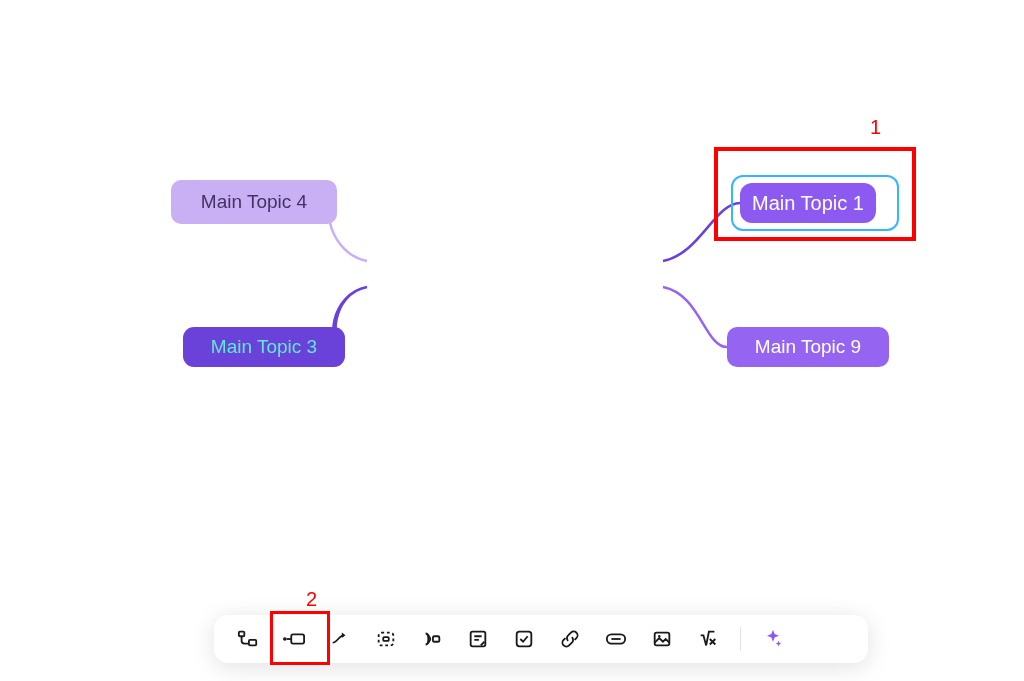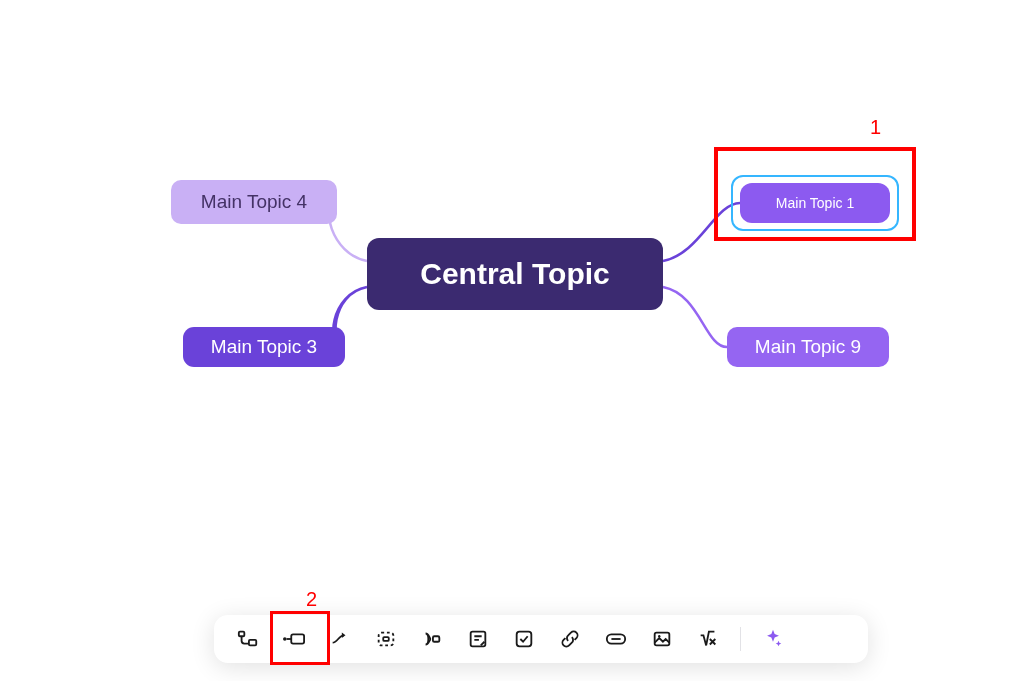--- a/index.html
+++ b/index.html
@@ -17,23 +17,23 @@
     color: #fff;
     white-space: nowrap;
     padding: 10px 24px;
   }
   .central {
     left: 367px; top: 238px; width: 296px; height: 72px;
     background: #3b2a70;
     font-size: 30px;
     font-weight: 600;
   }
-  .t1 { left: 740px; top: 183px; width: 150px; height: 40px; background: #8c5af0; font-size: 14px; border-radius:12px;}
+  .t1 { left: 740px; top: 183px; width: 136px; height: 40px; background: #8c5af0; font-size: 20px; border-radius:12px;}
   .t2 { left: 727px; top: 327px; width: 162px; height: 40px; background: #9565f2; font-size: 19px; border-radius:10px;}
-  .t3 { left: 183px; top: 327px; width: 162px; height: 40px; background: #6a42d9; font-size: 19px; color:#ffffff; border-radius:11px;}
+  .t3 { left: 183px; top: 327px; width: 162px; height: 40px; background: #6a42d9; font-size: 19px; color:#5eead4; border-radius:11px;}
   .t4 { left: 171px; top: 180px; width: 166px; height: 44px; background: #c9b0f5; font-size: 19px; color:#443266; border-radius:10px;}
 
   .sel-outer {
     position: absolute;
     left: 731px; top: 175px; width: 168px; height: 56px;
     border: 2px solid #35b6ff;
     border-radius: 12px;
   }
 
   .ann1-box {
@@ -89,23 +89,20 @@
 
 <div class="canvas">
 
   <svg class="branches">
     <path d="M 663 261 C 700 254, 715 203, 740 203" stroke="#6a42d9" stroke-width="2.5" fill="none"></path>
     <path d="M 663 287 C 700 294, 705 347, 727 347" stroke="#9565f2" stroke-width="2.5" fill="none"></path>
     <path d="M 367 287 C 330 294, 325 347, 345 347 M 367 287 C 330 294, 330 347, 345 347" stroke="#6a42d9" stroke-width="2.5" fill="none"></path>
     <path d="M 367 261 C 330 254, 320 202, 337 202" stroke="#c9b0f5" stroke-width="2.5" fill="none"></path>
   </svg>
 
-  <div class="node central">
-    <span>Central Topic</span>
-  </div>
 
   <div class="node t4">
     <span>Main Topic 4</span>
   </div>
   <div class="node t3">
     <span>Main Topic 3</span>
   </div>
   <div class="node t2">
     <span>Main Topic 9</span>
   </div>

